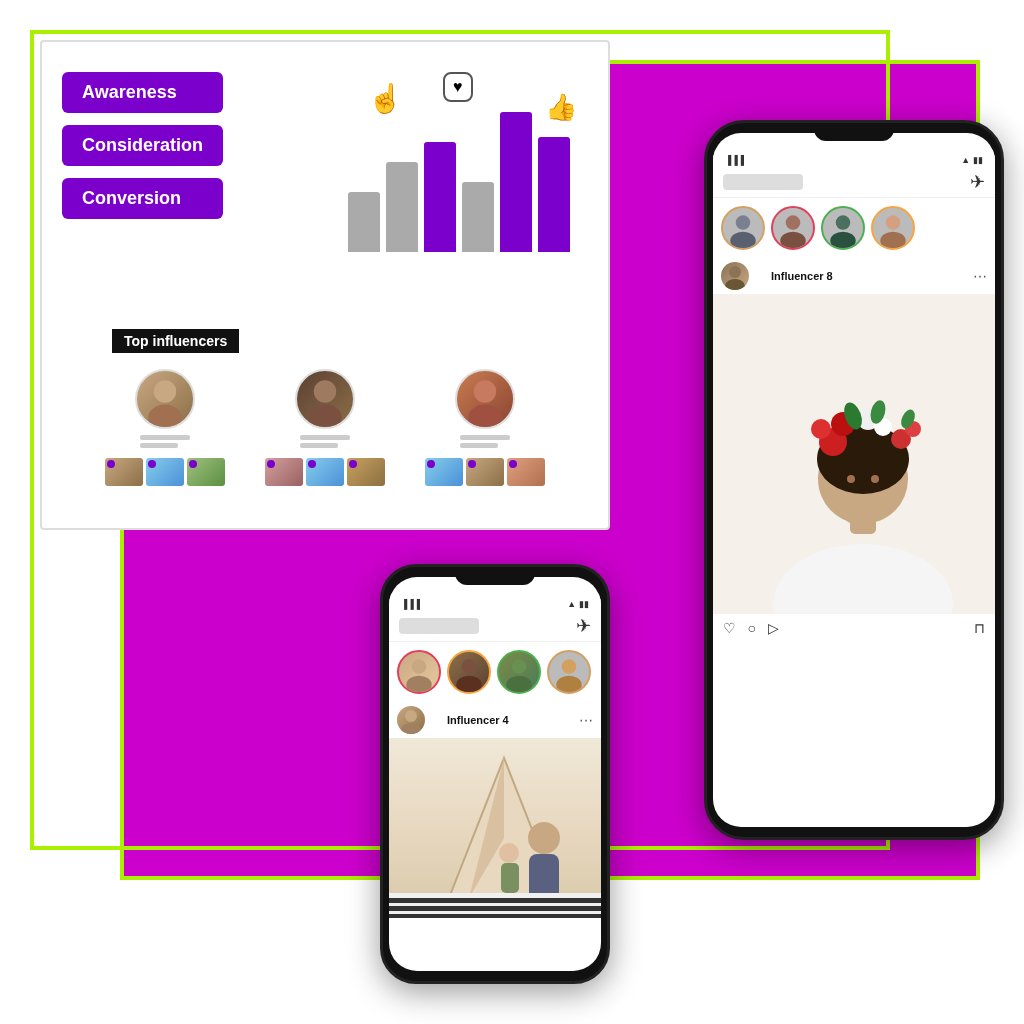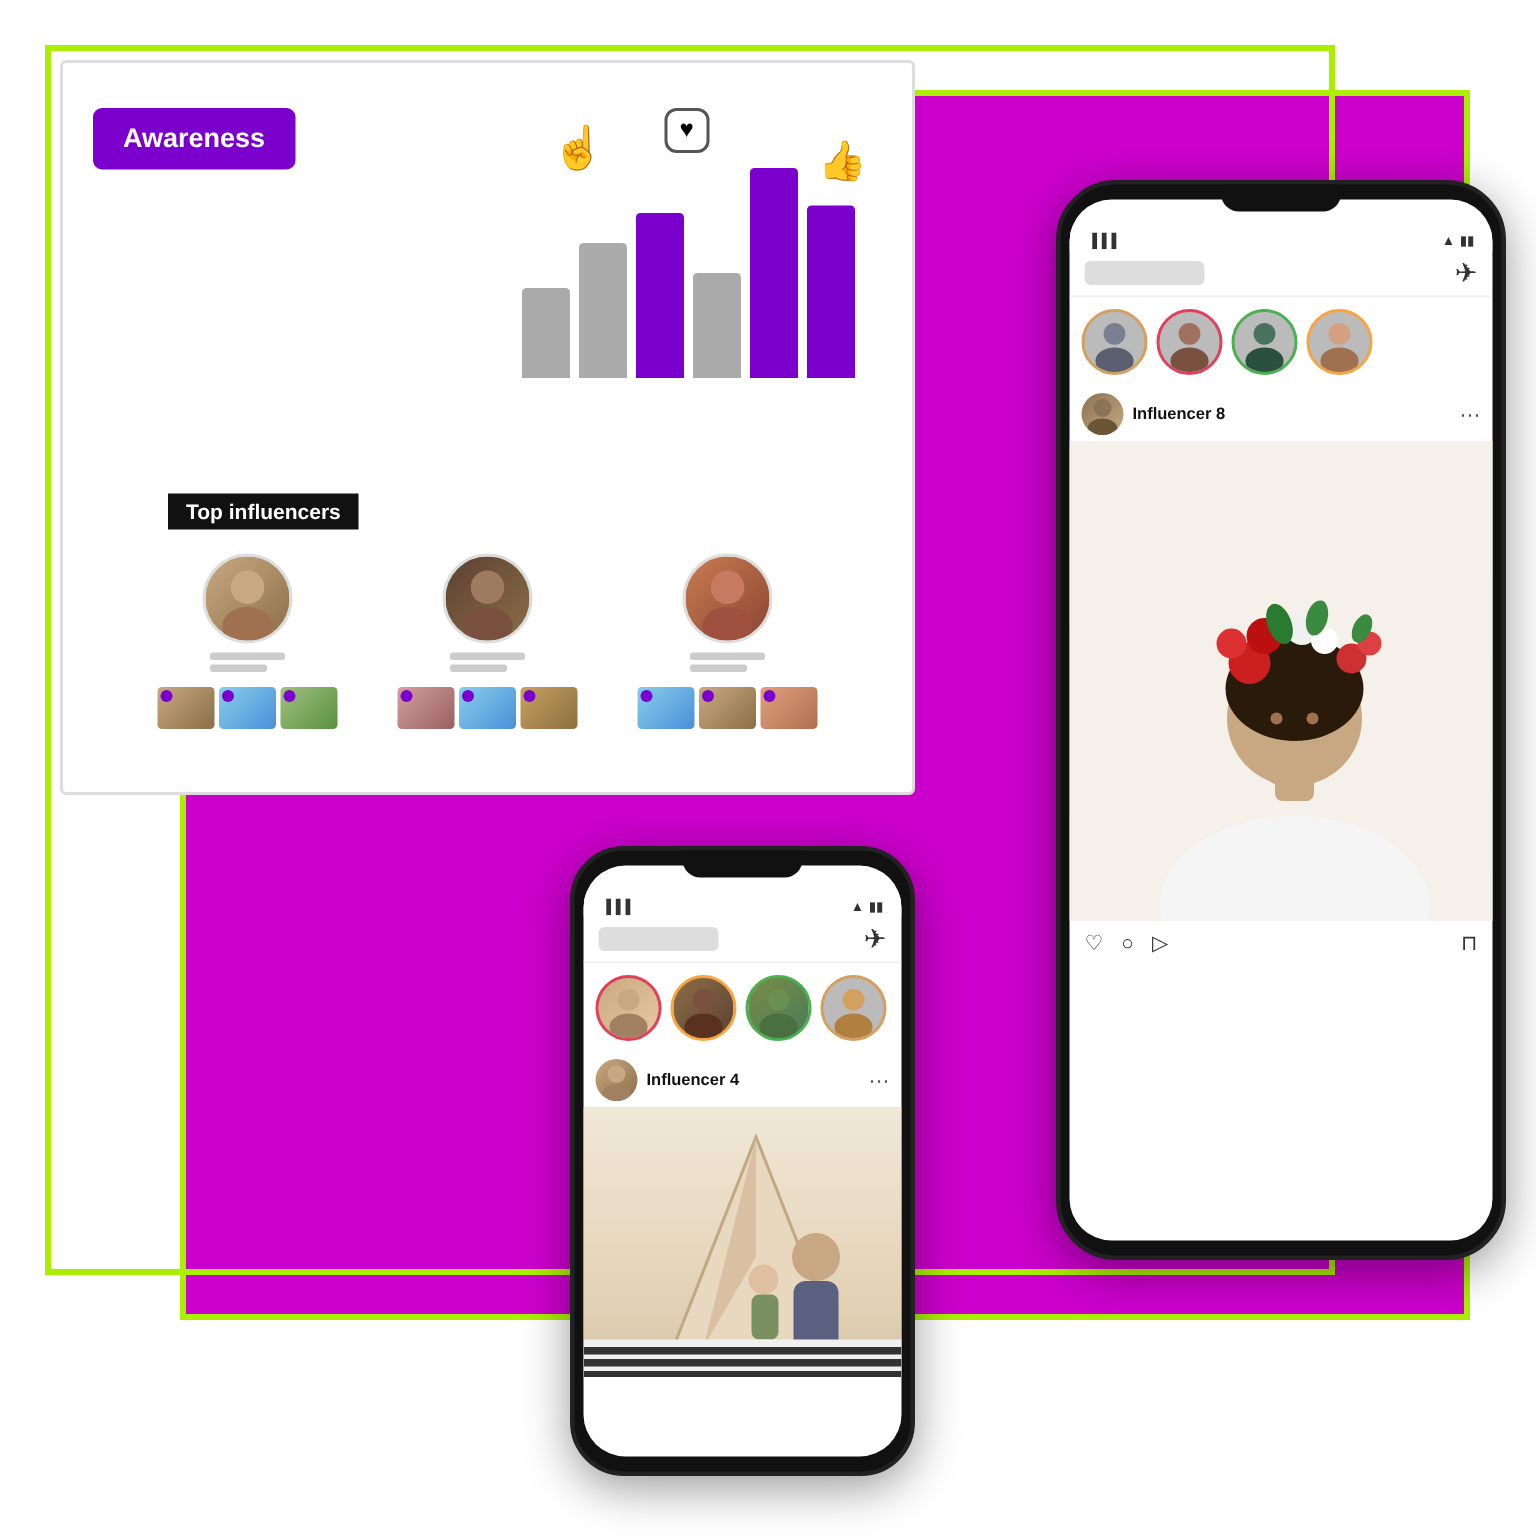--- a/index.html
+++ b/index.html
@@ -300,21 +300,21 @@
     }
 
     .story-avatar.pink { border-color: #e0405a; }
     .story-avatar.orange { border-color: #f7a540; }
     .story-avatar.green { border-color: #4caf50; }
 
     .post-header {
       display: flex;
       align-items: center;
       padding: 4px 8px;
-      gap: 6px;
+      gap: 22px;
     }
 
     .post-avatar {
       width: 28px;
       height: 28px;
       border-radius: 50%;
       background: #bbb;
       overflow: hidden;
       flex-shrink: 0;
     }
@@ -379,20 +379,22 @@
 <body>
 
 <div class="purple-bg"></div>
 
 <div class="green-border"></div>
 
 <div class="dashboard-card">
 
   <div class="funnel-buttons">
     <div class="funnel-btn">Awareness</div>
+    <div class="funnel-btn">Consideration</div>
+    <div class="funnel-btn">Conversion</div>
   </div>
 
   <div class="bar-chart">
 
     <div style="position:absolute; top:20px; left:20px; font-size:28px; color:#555;">☝</div>
 
     <div class="speech-bubble" style="position:absolute; top:10px; left:95px;">♥</div>
 
     <div style="position:absolute; top:30px; right:10px; font-size:26px; color:#555;">👍</div>
 

